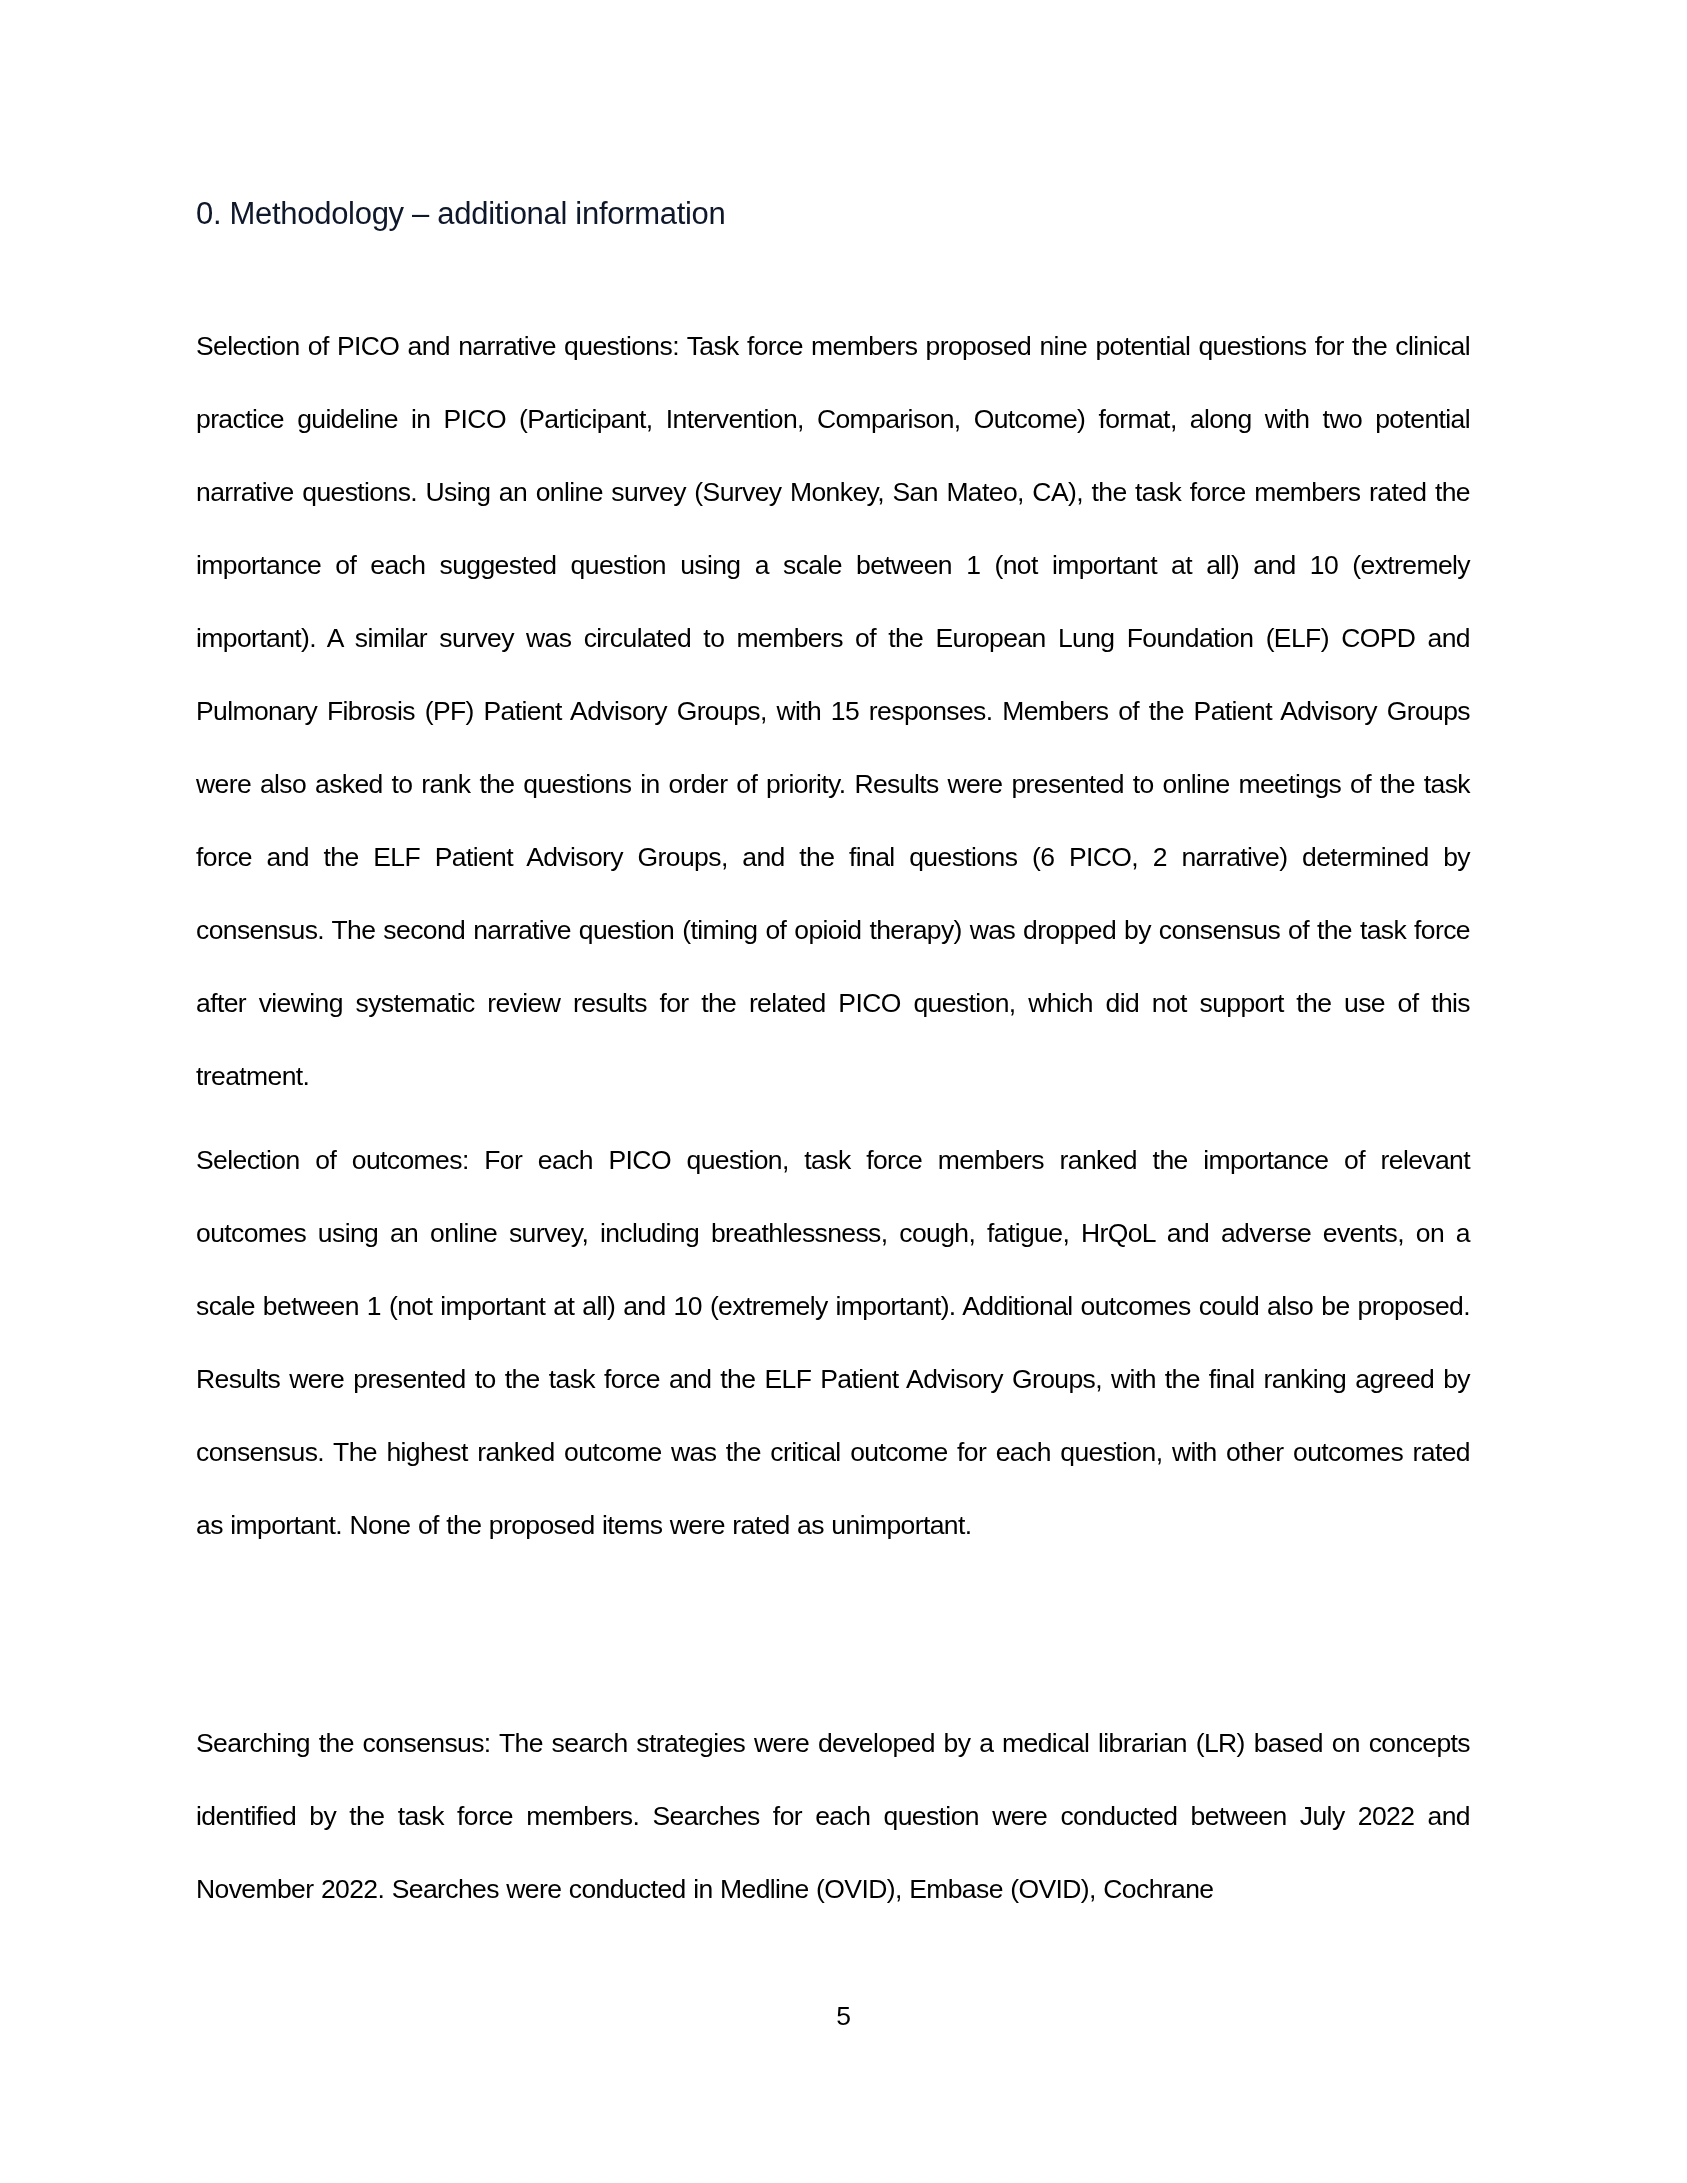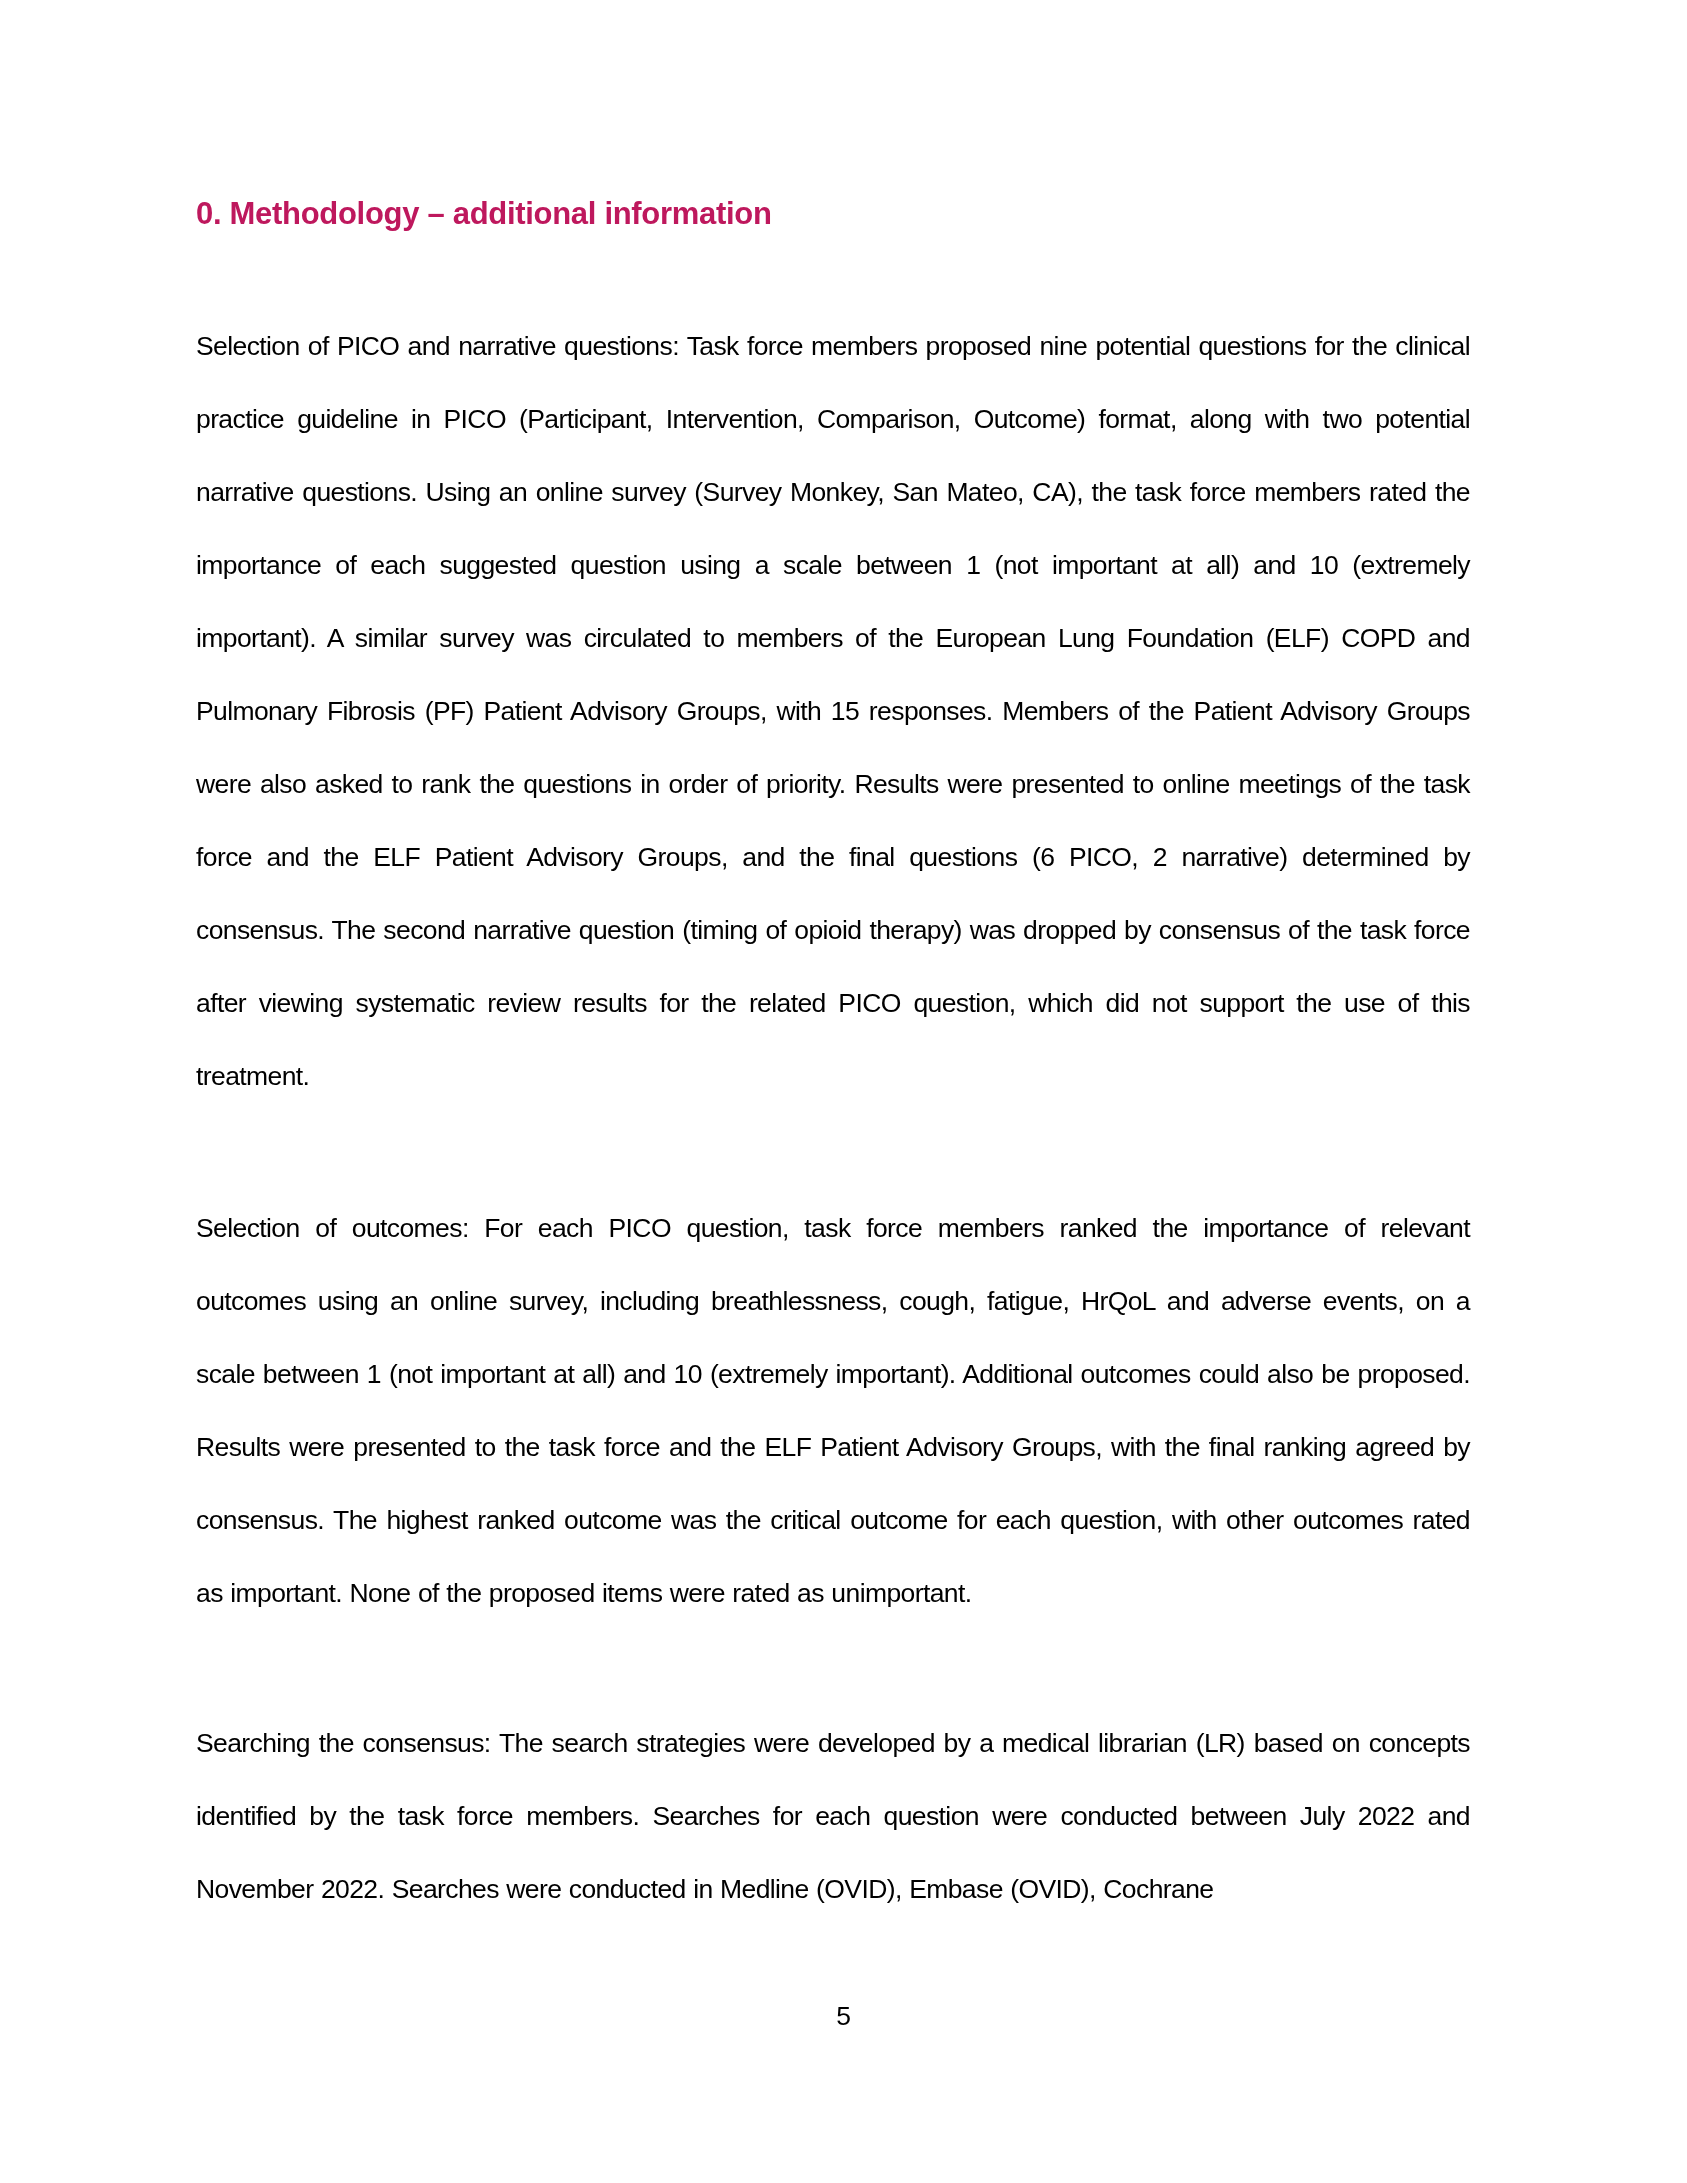--- a/index.html
+++ b/index.html
@@ -1,34 +1,34 @@
 <!DOCTYPE html>
 <html style="font-size:10.6px"><head>
 <meta charset="utf-8">
 <style>
   html, body { margin: 0; padding: 0; background: #ffffff; }
   body { width: 1687px; height: 2183px; position: relative; overflow: hidden; }
   .page { position: absolute; left: 0; top: 0; width: 1687px; height: 2183px; background: #ffffff; }
   .heading {
     position: absolute; left: 196px; top: 196px;
     font-family: "Liberation Sans", sans-serif;
-    font-size: 31px; color: #be185d; font-weight: bold;
+    font-size: 31px; color: #0f172a; font-weight: normal;
     margin: 0; letter-spacing: -0.3px;
   }
   .para {
     position: absolute; left: 196px; width: 1274px;
     font-family: "Liberation Sans", sans-serif;
     font-size: 26.5px; color: #000000;
     line-height: 73px; text-align: justify;
     margin: 0;
     letter-spacing: -0.6px; word-spacing: 0.7px;
   }
   .para b { font-weight: normal; }
   #p1 { top: 310px; }
-  #p2 { top: 1192px; }
+  #p2 { top: 1124px; }
   #p3 { top: 1707px; }
   .pagenum {
     position: absolute; left: 0; width: 1687px; top: 2001px;
     text-align: center;
     font-family: "Liberation Sans", sans-serif;
     font-size: 26.5px; color: #000000;
   }
 </style>
 </head>
 <body>

